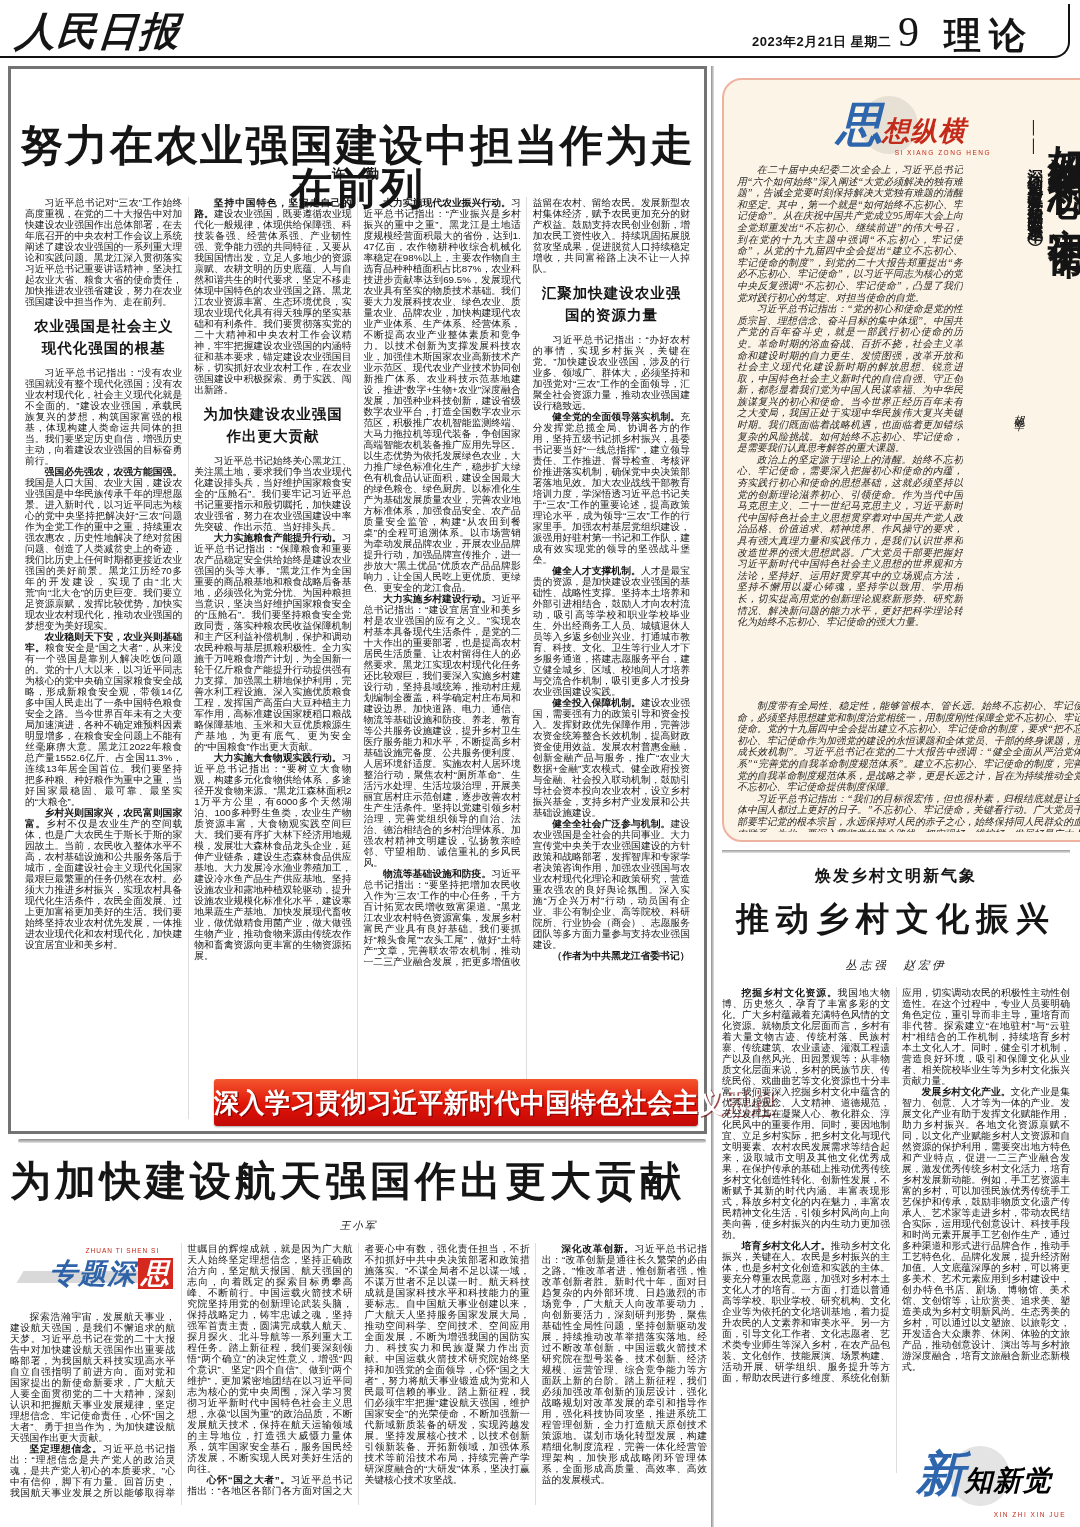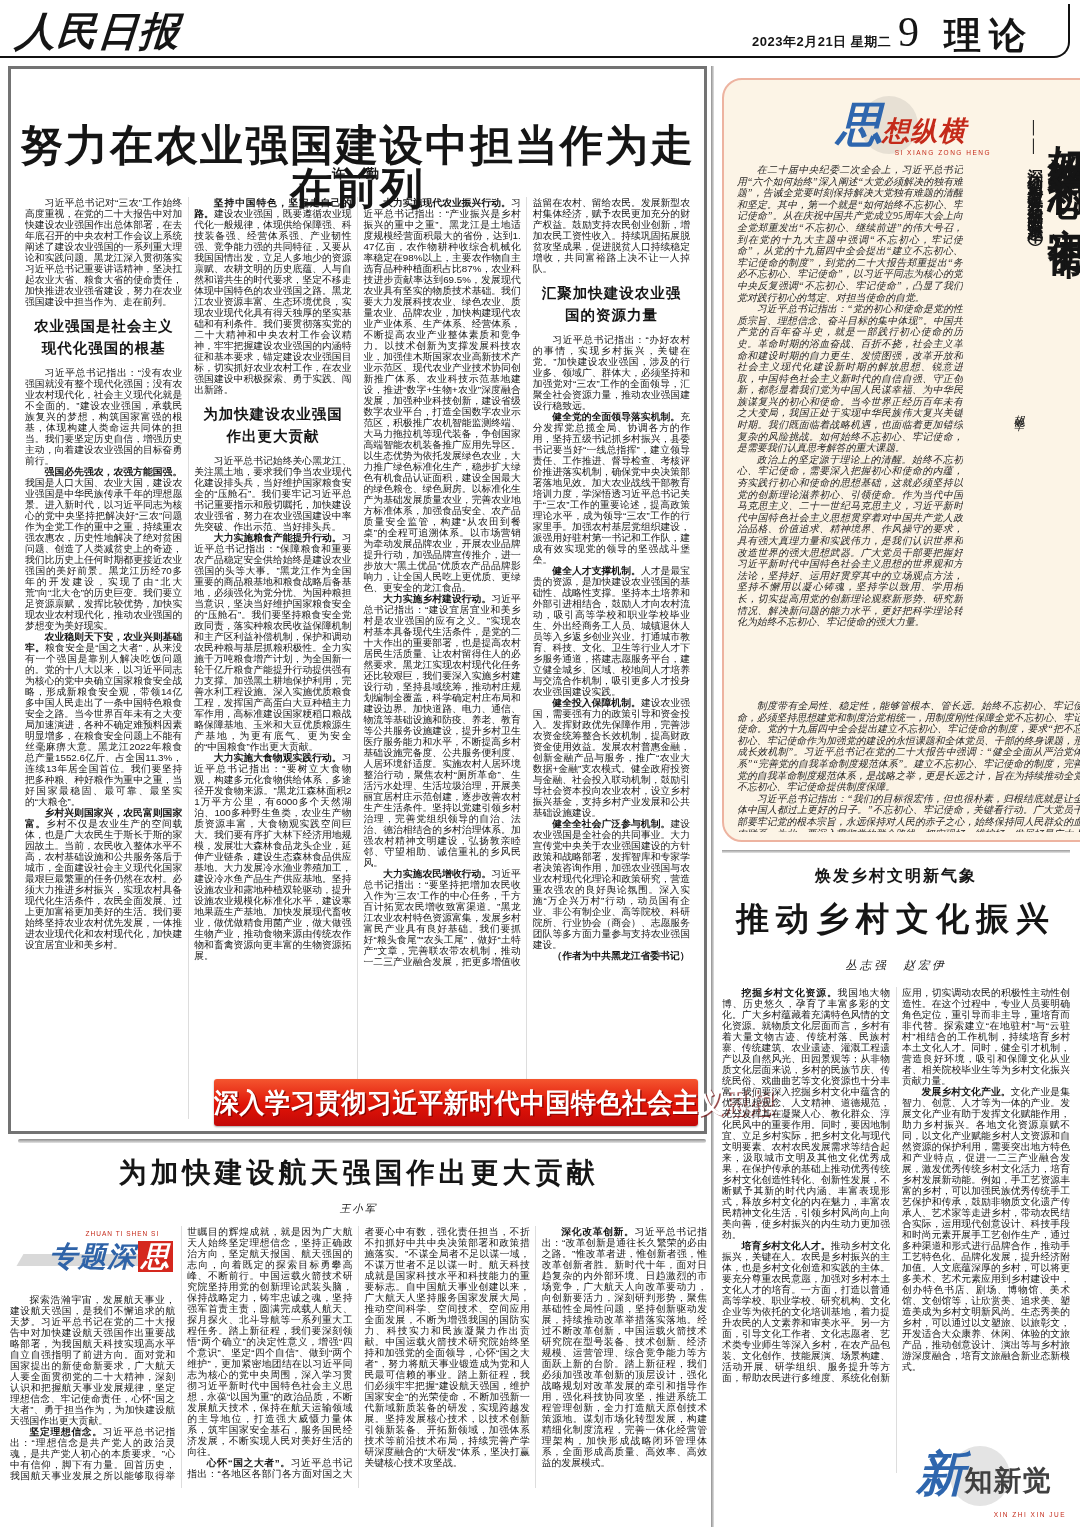--- a/index.html
+++ b/index.html
@@ -56,26 +56,26 @@
   
   .cult{position:absolute;left:722px;top:866px;width:348px;height:660px;}
   .cult-kicker{text-align:center;font-size:16px;font-weight:900;letter-spacing:2px;margin:0;}
   .cult-headline{text-align:center;font-size:33px;font-weight:900;letter-spacing:7px;margin:10px 0 0;}
   .cult-byline{text-align:center;font-size:11.5px;font-family:"Liberation Serif",serif;font-style:italic;margin:16px 0 0;letter-spacing:3px;}
   .cult-cols{margin-top:14px;height:486px;column-count:2;column-gap:12px;column-rule:1px solid #ddd;overflow:hidden;}
   
   .xz-logo{position:absolute;left:898px;top:1440px;width:172px;height:82px;background:#fff;text-align:center;white-space:nowrap;}
   .xz-logo::before{content:"";position:absolute;left:52px;top:6px;width:60px;height:60px;border-radius:50%;background:#e4e4e4;}
   .xz-char{position:relative;font-family:"DejaVu Serif",serif;font-style:italic;font-weight:900;font-size:48px;color:#2e66ae;line-height:66px;}
-  .xz-rest{position:relative;font-weight:900;font-size:28px;color:#404040;letter-spacing:1px;}
+  .xz-rest{position:relative;font-style:italic;font-weight:900;font-size:28px;color:#000000;letter-spacing:1px;}
   .xz-sub{position:absolute;right:4px;bottom:4px;font-size:6.5px;color:#c42a1a;letter-spacing:1.5px;}
   
   .aero{position:absolute;left:10px;top:1146px;width:697px;height:381px;}
   .aero-kicker{text-align:center;font-size:18px;font-weight:900;letter-spacing:3px;margin:0;}
-  .aero-headline{text-align:center;font-family:"Liberation Serif","DejaVu Serif",serif;font-size:28px;font-weight:900;letter-spacing:4px;margin:8px 0 0;}
+  .aero-headline{text-align:left;font-family:"Liberation Serif","DejaVu Serif",serif;font-size:41px;font-weight:900;letter-spacing:4px;margin:8px 0 0;}
   .aero-byline{text-align:center;font-size:10.5px;font-family:"Liberation Serif",serif;font-style:italic;margin:10px 0 8px;letter-spacing:2px;}
   .aero-cols{margin-top:10px;height:262px;column-count:4;column-gap:12px;column-rule:1px solid #ddd;overflow:hidden;}
   .zt-logo{height:58px;margin:2px 2px 8px;position:relative;text-align:right;break-inside:avoid;}
   .zt-logo::before{content:"";position:absolute;left:8px;top:26px;width:140px;height:12px;background:#d9d9d9;transform:skewX(-30deg);}
   .zt-sub{position:absolute;top:2px;right:14px;font-size:6.5px;color:#c42a1a;letter-spacing:1px;}
   .zt-text{position:relative;top:10px;font-size:28px;font-weight:900;font-style:italic;color:#2f63a8;letter-spacing:1px;}
   .zt-si{background:#d5281e;color:#fff;padding:0 3px;margin-left:2px;}
 </style>
 </head>
 <body>
@@ -102,21 +102,21 @@
         <p class="art-p"><b>强国必先强农，农强方能国强。</b>我国是人口大国、农业大国，建设农业强国是中华民族传承千年的理想愿景。进入新时代，以习近平同志为核心的党中央坚持把解决好“三农”问题作为全党工作的重中之重，持续重农强农惠农，历史性地解决了绝对贫困问题、创造了人类减贫史上的奇迹，我们比历史上任何时期都更接近农业强国的美好前景。黑龙江历经70多年的开发建设，实现了由“北大荒”向“北大仓”的历史巨变。我们要立足资源禀赋，发挥比较优势，加快实现农业农村现代化，推动农业强国的梦想变为美好现实。</p>
         <p class="art-p"><b>农业稳则天下安，农业兴则基础牢。</b>粮食安全是“国之大者”，从来没有一个强国是靠别人解决吃饭问题的。党的十八大以来，以习近平同志为核心的党中央确立国家粮食安全战略，形成新粮食安全观，带领14亿多中国人民走出了一条中国特色粮食安全之路。当今世界百年未有之大变局加速演进，各种不确定难预料因素明显增多，在粮食安全问题上不能有丝毫麻痹大意。黑龙江2022年粮食总产量1552.6亿斤、占全国11.3%，连续13年居全国首位。我们要坚持把多种粮、种好粮作为重中之重，当好国家最稳固、最可靠、最坚实的“大粮仓”。</p>
         <p class="art-p"><b>乡村兴则国家兴，农民富则国家富。</b>乡村不仅是农业生产的空间载体，也是广大农民生于斯长于斯的家园故土。当前，农民收入整体水平不高，农村基础设施和公共服务落后于城市，全面建设社会主义现代化国家最艰巨最繁重的任务仍然在农村。必须大力推进乡村振兴，实现农村具备现代化生活条件，农民全面发展、过上更加富裕更加美好的生活。我们要始终坚持农业农村优先发展，一体推进农业现代化和农村现代化，加快建设宜居宜业和美乡村。</p>
         <p class="art-p"><b>坚持中国特色，坚定走自己的路。</b>建设农业强国，既要遵循农业现代化一般规律，体现供给保障强、科技装备强、经营体系强、产业韧性强、竞争能力强的共同特征，又要从我国国情出发，立足人多地少的资源禀赋、农耕文明的历史底蕴、人与自然和谐共生的时代要求，坚定不移走体现中国特色的农业强国之路。黑龙江农业资源丰富、生态环境优良，实现农业现代化具有得天独厚的坚实基础和有利条件。我们要贯彻落实党的二十大精神和中央农村工作会议精神，牢牢把握建设农业强国的内涵特征和基本要求，锚定建设农业强国目标，切实抓好农业农村工作，在农业强国建设中积极探索、勇于实践、闯出新路。</p>
         <h3 class="col-sub">为加快建设农业强国作出更大贡献</h3>
         <p class="art-p">习近平总书记始终关心黑龙江、关注黑土地，要求我们争当农业现代化建设排头兵，当好维护国家粮食安全的“压舱石”。我们要牢记习近平总书记重要指示和殷切嘱托，加快建设农业强省，努力在农业强国建设中率先突破、作出示范、当好排头兵。</p>
         <p class="art-p"><b>大力实施粮食产能提升行动。</b>习近平总书记指出：“保障粮食和重要农产品稳定安全供给始终是建设农业强国的头等大事。”黑龙江作为全国重要的商品粮基地和粮食战略后备基地，必须强化为党分忧、为国种粮担当意识，坚决当好维护国家粮食安全的“压舱石”。我们要坚持粮食安全党政同责，落实种粮农民收益保障机制和主产区利益补偿机制，保护和调动农民种粮与基层抓粮积极性。全力实施千万吨粮食增产计划，为全国新一轮千亿斤粮食产能提升行动提供强有力支撑。加强黑土耕地保护利用，完善水利工程设施。深入实施优质粮食工程，发挥国产高蛋白大豆种植主力军作用，高标准建设国家粳稻口粮战略保障基地、玉米和大豆优质粮源生产基地，为更有底气、更为安全的“中国粮食”作出更大贡献。</p>
         <p class="art-p"><b>大力实施大食物观实践行动。</b>习近平总书记指出：“要树立大食物观，构建多元化食物供给体系，多途径开发食物来源。”黑龙江森林面积21万平方公里，有6000多个天然湖泊、100多种野生鱼类，农业生产物质资源丰富，大食物观实践空间巨大。我们要有序扩大林下经济用地规模，发展壮大森林食品龙头企业，延伸产业链条，建设生态森林食品供应基地。大力发展冷水渔业养殖加工，建设冷水鱼产品生产供应基地。坚持设施农业和露地种植双轮驱动，提升设施农业规模化标准化水平，建设寒地果蔬生产基地。加快发展现代畜牧业，做优做精食用菌产业，做大做强生物产业，推动食物来源由传统农作物和畜禽资源向更丰富的生物资源拓展。</p>
         <p class="art-p"><b>大力实施现代农业振兴行动。</b>习近平总书记指出：“产业振兴是乡村振兴的重中之重”。黑龙江是土地适度规模经营面积最大的省份，达到1.47亿亩，农作物耕种收综合机械化率稳定在98%以上，主要农作物自主选育品种种植面积占比87%，农业科技进步贡献率达到69.5%，发展现代农业具有坚实的物质技术基础。我们要大力发展科技农业、绿色农业、质量农业、品牌农业，加快构建现代农业产业体系、生产体系、经营体系，不断提高农业产业整体素质和竞争力。以技术创新为支撑发展科技农业，加强佳木斯国家农业高新技术产业示范区、现代农业产业技术协同创新推广体系、农业科技示范基地建设，推进“数字+生物+农业”深度融合发展，加强种业科技创新，建设省级数字农业平台，打造全国数字农业示范区，积极推广农机智能监测终端、大马力拖拉机等现代装备，争创国家高端智能农机装备推广应用先导区。以生态优势为依托发展绿色农业，大力推广绿色标准化生产，稳步扩大绿色有机食品认证面积，建设全国最大的绿色粮仓、绿色厨房。以标准化生产为基础发展质量农业，完善农业地方标准体系，加强食品安全、农产品质量安全监管，构建“从农田到餐桌”的全程可追溯体系。以市场营销为牵动发展品牌农业，开展农业品牌提升行动，加强品牌宣传推介，进一步放大“黑土优品”优质农产品品牌影响力，让全国人民吃上更优质、更绿色、更安全的龙江食品。</p>
         <p class="art-p"><b>大力实施乡村建设行动。</b>习近平总书记指出：“建设宜居宜业和美乡村是农业强国的应有之义。”实现农村基本具备现代生活条件，是党的二十大作出的重要部署，也是提高农村居民生活质量、让农村留得住人的必然要求。黑龙江实现农村现代化任务还比较艰巨，我们要深入实施乡村建设行动，坚持县域统筹，推动村庄规划编制全覆盖，科学确定村庄布局和建设边界。加快道路、电力、通信、物流等基础设施和防疫、养老、教育等公共服务设施建设，提升乡村卫生医疗服务能力和水平，不断提高乡村基础设施完备度、公共服务便利度、人居环境舒适度。实施农村人居环境整治行动，聚焦农村“厕所革命”、生活污水处理、生活垃圾治理，开展美丽宜居村庄示范创建，逐步改善农村生产生活条件。坚持以党建引领乡村治理，完善党组织领导的自治、法治、德治相结合的乡村治理体系。加强农村精神文明建设，弘扬敦亲睦邻、守望相助、诚信重礼的乡风民风。</p>
-        <p class="art-p"><b>大力实施农民增收行动。</b>习近平总书记指出：“要坚持把增加农民收入作为‘三农’工作的中心任务，千方百计拓宽农民增收致富渠道。”黑龙江农业农村特色资源富集，发展乡村富民产业具有良好基础。我们要抓好“粮头食尾”“农头工尾”，做好“土特产”文章，完善联农带农机制，推动一二三产业融合发展，把更多增值收益留在农村、留给农民。发展新型农村集体经济，赋予农民更加充分的财产权益。鼓励支持农民创业创新，增加农民工资性收入。持续巩固拓展脱贫攻坚成果，促进脱贫人口持续稳定增收，共同富裕路上决不让一人掉队。</p>
+        <p class="art-p"><b>物流等基础设施和防疫。</b>习近平总书记指出：“要坚持把增加农民收入作为‘三农’工作的中心任务，千方百计拓宽农民增收致富渠道。”黑龙江农业农村特色资源富集，发展乡村富民产业具有良好基础。我们要抓好“粮头食尾”“农头工尾”，做好“土特产”文章，完善联农带农机制，推动一二三产业融合发展，把更多增值收益留在农村、留给农民。发展新型农村集体经济，赋予农民更加充分的财产权益。鼓励支持农民创业创新，增加农民工资性收入。持续巩固拓展脱贫攻坚成果，促进脱贫人口持续稳定增收，共同富裕路上决不让一人掉队。</p>
         <h3 class="col-sub">汇聚加快建设农业强国的资源力量</h3>
         <p class="art-p">习近平总书记指出：“办好农村的事情，实现乡村振兴，关键在党。”加快建设农业强国，涉及的行业多、领域广、群体大，必须坚持和加强党对“三农”工作的全面领导，汇聚全社会资源力量，推动农业强国建设行稳致远。</p>
         <p class="art-p"><b>健全党的全面领导落实机制。</b>充分发挥党总揽全局、协调各方的作用，坚持五级书记抓乡村振兴，县委书记要当好“一线总指挥”，建立领导责任、工作推进、督导检查、考核评价推进落实机制，确保党中央决策部署落地见效。加大农业战线干部教育培训力度，学深悟透习近平总书记关于“三农”工作的重要论述，提高政策理论水平，成为领导“三农”工作的行家里手。加强农村基层党组织建设，派强用好驻村第一书记和工作队，建成有效实现党的领导的坚强战斗堡垒。</p>
         <p class="art-p"><b>健全人才支撑机制。</b>人才是最宝贵的资源，是加快建设农业强国的基础性、战略性支撑。坚持本土培养和外部引进相结合，鼓励人才向农村流动，吸引高等学校和职业学校毕业生、外出经商务工人员、城镇退休人员等入乡返乡创业兴业。打通城市教育、科技、文化、卫生等行业人才下乡服务通道，搭建志愿服务平台，建立健全城乡、区域、校地间人才培养与交流合作机制，吸引更多人才投身农业强国建设实践。</p>
         <p class="art-p"><b>健全投入保障机制。</b>建设农业强国，需要强有力的政策引导和资金投入。发挥财政优先保障作用，完善涉农资金统筹整合长效机制，提高财政资金使用效益。发展农村普惠金融，创新金融产品与服务，推广“农业大数据+金融”支农模式。健全政府投资与金融、社会投入联动机制，鼓励引导社会资本投向农业农村，设立乡村振兴基金，支持乡村产业发展和公共基础设施建设。</p>
         <p class="art-p"><b>健全全社会广泛参与机制。</b>建设农业强国是全社会的共同事业。大力宣传党中央关于农业强国建设的方针政策和战略部署，发挥智库和专家学者决策咨询作用，加强农业强国与农业农村现代化理论和政策研究，营造重农强农的良好舆论氛围。深入实施“万企兴万村”行动，动员国有企业、非公有制企业、高等院校、科研院所、行业协会（商会）、志愿服务团队等多方面力量参与支持农业强国建设。</p>
         <p class="art-p author-note">（作者为中共黑龙江省委书记）</p>
       </div>
     <div class="banner">
       <span class="banner-text">深入学习贯彻习近平新时代中国特色社会主义思想</span>

